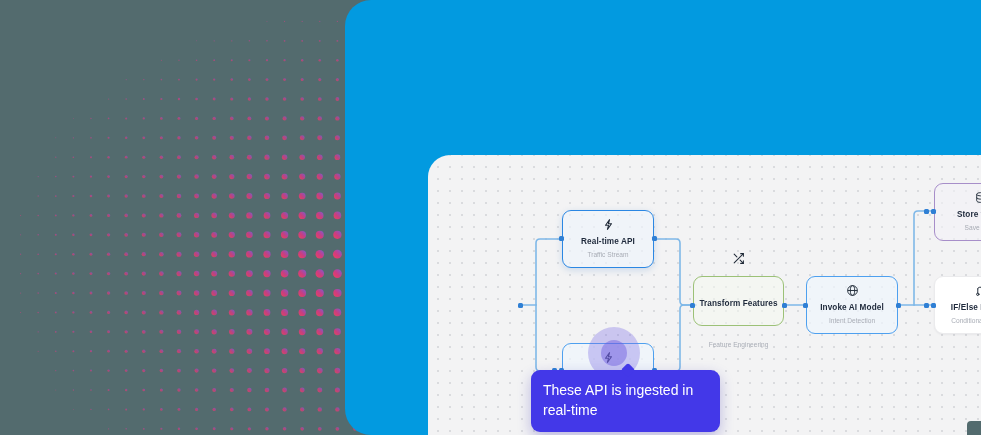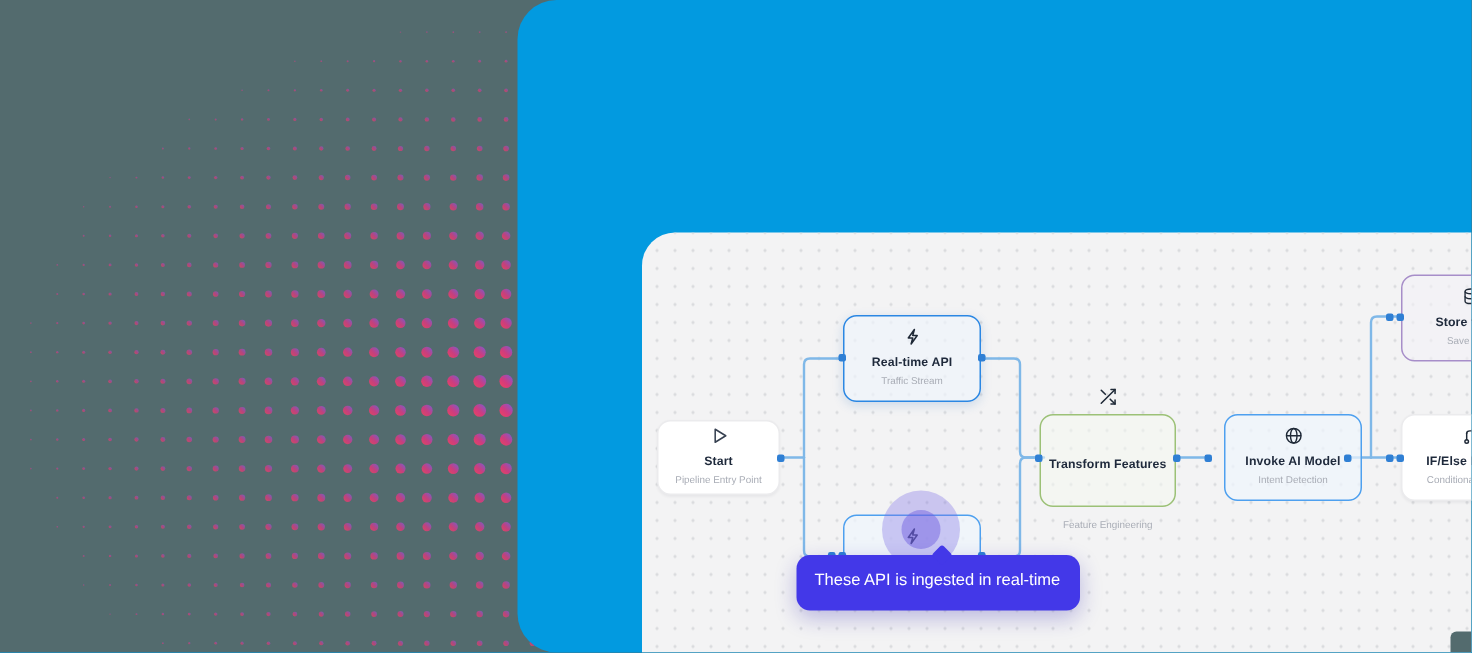--- a/index.html
+++ b/index.html
@@ -75,21 +75,21 @@
     position:absolute;width:5px;height:5px;border-radius:1.5px;
     background:#2f7fd4;
   }
 
   
   #tooltip{
     position:absolute;left:531px;top:370px;width:165px;
     background:#4338e8;color:#fff;
     border-radius:9px;
     padding:10px 12px 11px;
-    font-size:11px;line-height:1.45;
+    font-size:14px;line-height:1.45;
     box-shadow:0 5px 14px rgba(40,30,170,.28);
     z-index:40;
   }
   #tooltip .tip-arrow{
     position:absolute;top:-5px;left:92px;width:10px;height:10px;
     background:#4338e8;transform:rotate(45deg);border-radius:2px;
   }
 
   
   #cursor-halo{
@@ -535,29 +535,20 @@
       <path d="M356,150 L378,150"></path>
 
       <path d="M470,150 L486,150"></path>
 
       <path d="M486,150 L486,60 Q486,56 490,56 L506,56"></path>
 
       <path d="M486,150 L506,150"></path>
     </g>
   </svg>
 
-  <div class="node plain" style="left:10px;top:125px;width:82px;height:50px;">
-    <span class="n-icon">
-      <svg width="13" height="13" viewBox="0 0 24 24" fill="none" stroke="#374151" stroke-width="1.9" stroke-linejoin="round">
-        <polygon points="7,4 20,12 7,20"></polygon>
-      </svg>
-    </span>
-    <span class="n-title">Start</span>
-    <span class="n-sub">Pipeline Entry Point</span>
-  </div>
   <div class="handle" style="left:90px;top:148px;"></div>
 
   <div class="node blue-strong" style="left:134px;top:55px;width:92px;height:58px;">
     <span class="n-icon">
       <svg width="13" height="13" viewBox="0 0 24 24" fill="none" stroke="#1f2937" stroke-width="1.9" stroke-linecap="round" stroke-linejoin="round">
         <path d="M14 3 L6.5 13.5 H12 L10 21 L17.5 10.5 H12 Z"></path>
       </svg>
     </span>
     <span class="n-title">Real-time API</span>
     <span class="n-sub">Traffic Stream</span>
@@ -571,37 +562,37 @@
         <path d="M14 3 L6.5 13.5 H12 L10 21 L17.5 10.5 H12 Z"></path>
       </svg>
     </span>
     <span class="n-title">Real-time API</span>
     <span class="n-sub">Twitter Stream</span>
   </div>
   <div class="handle" style="left:124px;top:213px;"></div>
   <div class="handle" style="left:131px;top:213px;"></div>
   <div class="handle" style="left:224px;top:213px;"></div>
 
-  <div class="node green" style="left:265px;top:121px;width:91px;height:62px;gap:28px;">
+  <div class="node green" style="left:265px;top:121px;width:91px;height:50px;gap:28px;">
     <span class="n-icon">
       <svg width="13" height="13" viewBox="0 0 24 24" fill="none" stroke="#1f2937" stroke-width="1.9" stroke-linecap="round" stroke-linejoin="round">
         <path d="M16 3h5v5"></path>
           <path d="M4 20 21 3"></path>
           <path d="M21 16v5h-5"></path>
         <path d="M15 15l6 6"></path>
           <path d="M4 4l5 5"></path>
       </svg>
     </span>
     <span class="n-title">Transform Features</span>
     <span class="n-sub">Feature Engineering</span>
   </div>
   <div class="handle" style="left:262px;top:148px;"></div>
   <div class="handle" style="left:354px;top:148px;"></div>
 
-  <div class="node blue" style="left:388px;top:121px;width:92px;height:58px;">
+  <div class="node blue" style="left:378px;top:121px;width:92px;height:58px;">
     <span class="n-icon">
       <svg width="13" height="13" viewBox="0 0 24 24" fill="none" stroke="#1f2937" stroke-width="1.7">
         <circle cx="12" cy="12" r="9"></circle>
         <ellipse cx="12" cy="12" rx="4" ry="9"></ellipse>
         <path d="M3 12h18"></path>
       </svg>
     </span>
     <span class="n-title">Invoke AI Model</span>
     <span class="n-sub">Intent Detection</span>
   </div>

